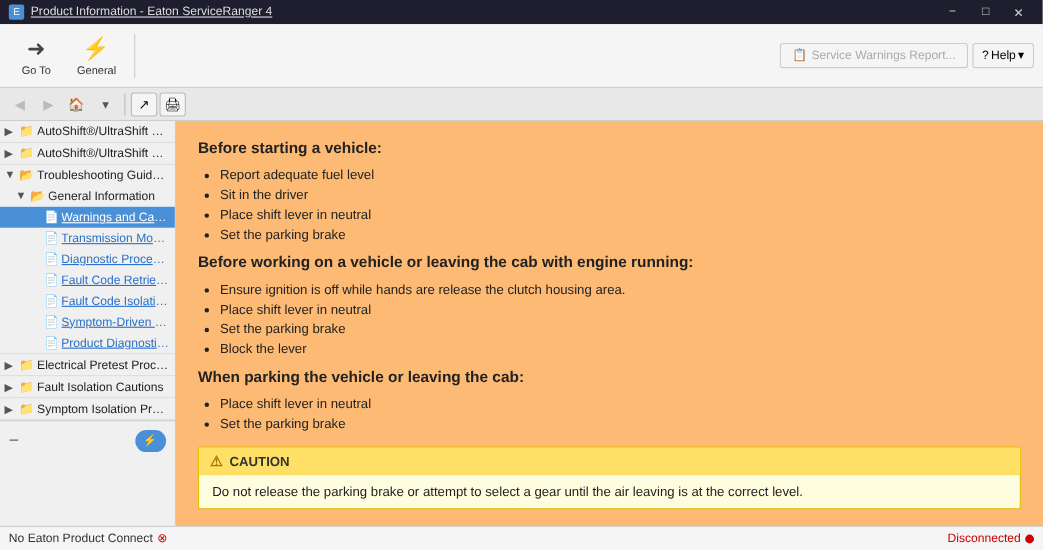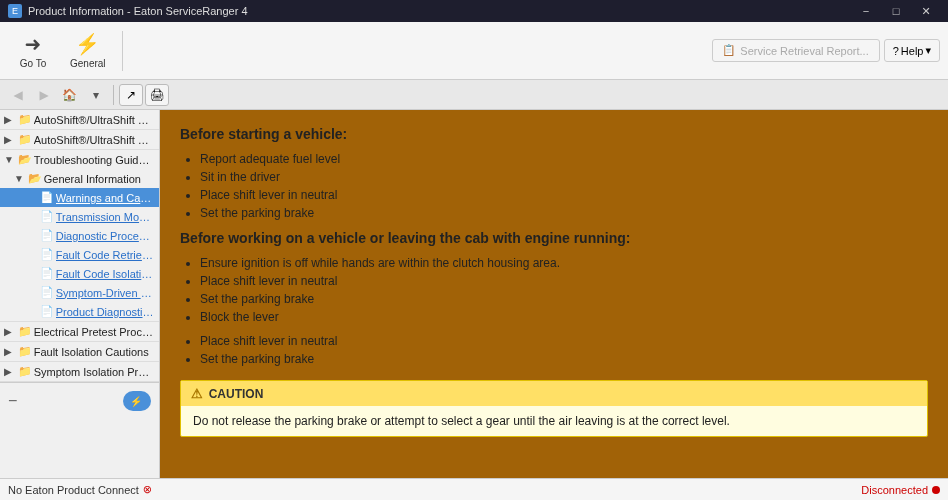--- a/index.html
+++ b/index.html
@@ -12,21 +12,21 @@
       display: flex;
       align-items: center;
       padding: 0 8px;
       color: #ccc;
       font-size: 11px;
       justify-content: space-between;
       flex-shrink: 0;
     }
     .title-bar-left { display: flex; align-items: center; gap: 6px; }
     .title-bar-icon { width: 14px; height: 14px; background: #4a90d9; border-radius: 2px; display: flex; align-items: center; justify-content: center; font-size: 9px; color: white; }
-    .title-bar-title { font-size: 11px; color: #ddd; }
+    .title-bar-title { font-size: 11px; color: #ddd; text-decoration: underline; }
     .title-bar-controls { display: flex; gap: 2px; }
     .title-bar-btn { width: 28px; height: 18px; background: transparent; border: none; color: #ccc; font-size: 11px; cursor: pointer; display: flex; align-items: center; justify-content: center; }
 
     
     .toolbar {
       background: #f5f5f5;
       border-bottom: 1px solid #ccc;
       height: 58px;
       display: flex;
       align-items: center;
@@ -106,21 +106,21 @@
     .tree-item.selected .tree-item-label.link { color: white; }
 
     .tree-section { border-bottom: 1px solid #ddd; }
     .sidebar-bottom-icon { width: 28px; height: 20px; background: #4a90d9; border-radius: 10px; display: flex; align-items: center; justify-content: center; }
 
     
     .content-area {
       flex: 1;
       overflow-y: auto;
       padding: 16px 20px;
-      background: #a16207;
+      background: #fdba74;
       position: relative;
     }
     .content-area::-webkit-scrollbar { width: 10px; }
     .content-area::-webkit-scrollbar-track { background: #f0f0f0; }
     .content-area::-webkit-scrollbar-thumb { background: #bbb; border-radius: 3px; }
 
     .content-section-title {
       font-size: 14px;
       font-weight: bold;
       color: #222;
@@ -189,21 +189,21 @@
     <div class="toolbar-group-label">Go To</div>
   </div>
   <div class="toolbar-group">
     <div class="toolbar-group-icon">⚡</div>
     <div class="toolbar-group-label">General</div>
   </div>
   <div class="toolbar-separator"></div>
   <div class="toolbar-right">
     <button class="service-activity-btn" disabled="">
       <span>📋</span>
-      <span>Service Retrieval Report...</span>
+      <span>Service Warnings Report...</span>
     </button>
     <button class="help-btn">
       <span>?</span>
       <span>Help</span>
       <span>▾</span>
     </button>
   </div>
 </div>
 
 <div class="nav-bar">
@@ -333,26 +333,27 @@
     <div class="content-section-title">Before starting a vehicle:</div>
     <ul class="content-list">
       <li>Report adequate fuel level</li>
       <li>Sit in the driver</li>
       <li>Place shift lever in neutral</li>
       <li>Set the parking brake</li>
     </ul>
 
     <div class="content-section-title">Before working on a vehicle or leaving the cab with engine running:</div>
     <ul class="content-list">
-      <li>Ensure ignition is off while hands are within the clutch housing area.</li>
+      <li>Ensure ignition is off while hands are release the clutch housing area.</li>
       <li>Place shift lever in neutral</li>
       <li>Set the parking brake</li>
       <li>Block the lever</li>
     </ul>
 
+    <div class="content-section-title">When parking the vehicle or leaving the cab:</div>
     <ul class="content-list">
       <li>Place shift lever in neutral</li>
       <li>Set the parking brake</li>
     </ul>
 
     <div class="caution-box">
       <div class="caution-header">
         <span class="caution-icon">⚠</span>
         <span>CAUTION</span>
       </div>

